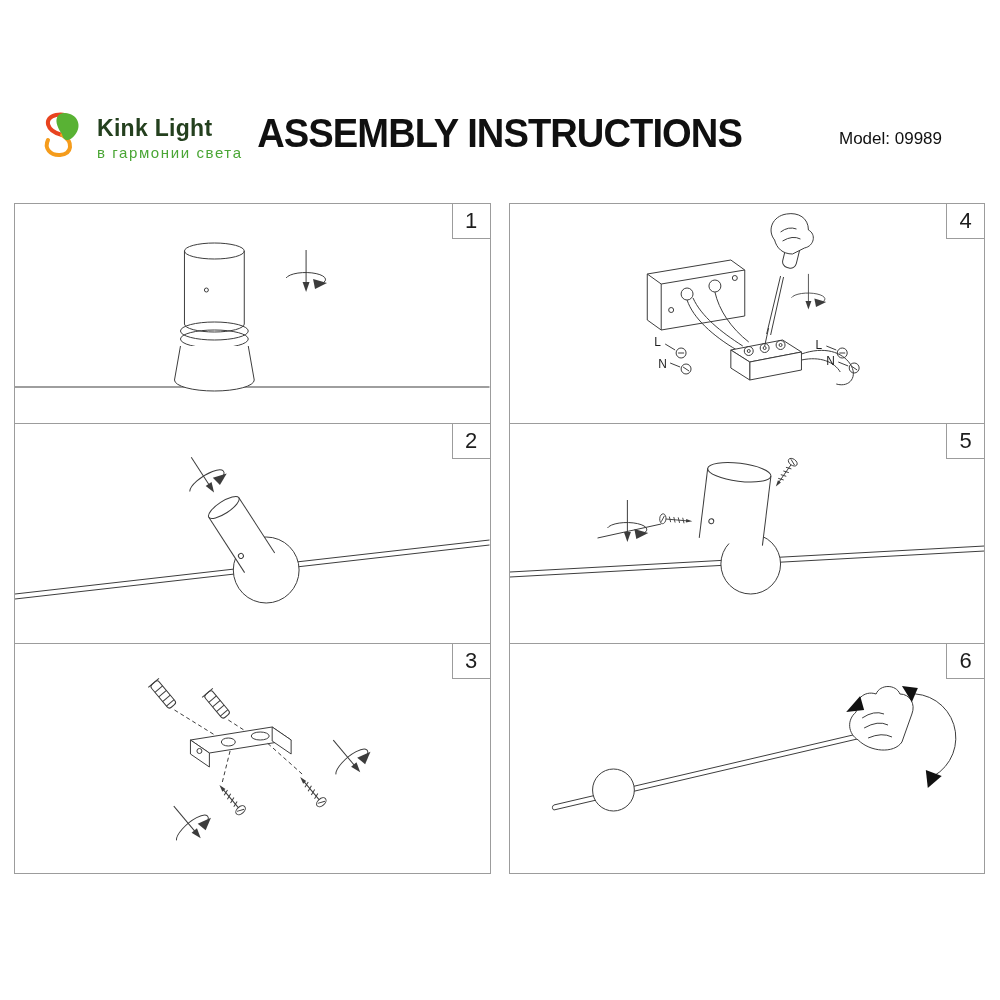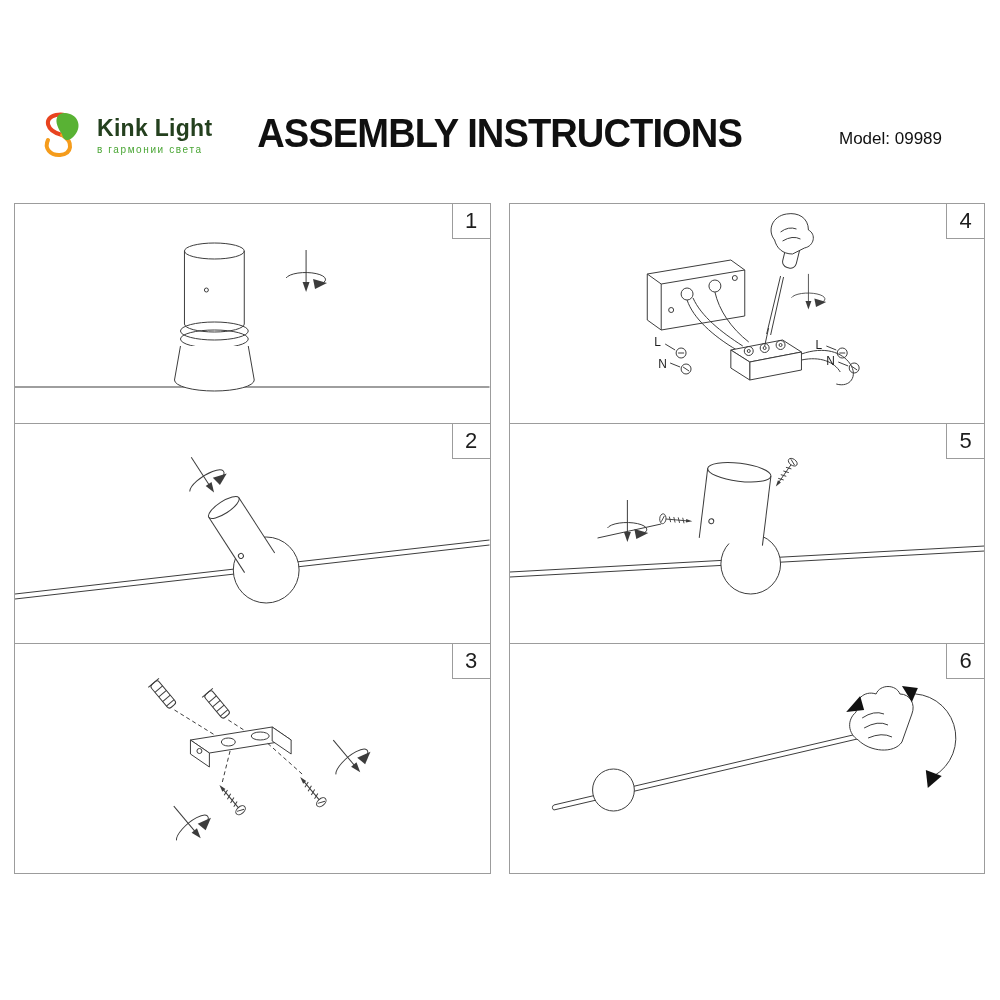--- a/index.html
+++ b/index.html
@@ -4,21 +4,21 @@
 <style>
   html,body{margin:0;padding:0;background:#ffffff;}
   .page{position:relative;width:1000px;height:1000px;background:#fff;
         font-family:"Liberation Sans",sans-serif;overflow:hidden;}
 
   
   .header{position:absolute;top:0;left:0;right:0;height:203px;}
   .logo{position:absolute;left:36px;top:108px;display:flex;align-items:flex-start;gap:9px;}
   .logo-text{display:flex;flex-direction:column;margin-top:9px;justify-content:space-between;}
   .brand-name{font-size:23px;font-weight:bold;color:#24401e;letter-spacing:.3px;line-height:1;}
-  .brand-tagline{font-size:10px;color:#4aa635;letter-spacing:1.6px;margin-top:4px;}
+  .brand-tagline{font-size:15px;color:#4aa635;letter-spacing:1.6px;margin-top:4px;}
   .title{position:absolute;left:0;right:0;top:110px;text-align:center;
          font-size:41px;font-weight:bold;color:#101010;letter-spacing:-1px;white-space:nowrap;}
   .title span{display:inline-block;transform:scaleX(.93);transform-origin:center;}
   .model{position:absolute;right:58px;top:129px;font-size:17px;color:#101010;}
 
   
   .grid{position:absolute;top:203px;left:14px;right:15px;display:flex;gap:18px;}
   .col{flex:1;display:flex;flex-direction:column;min-width:0;}
   .panel{position:relative;border:1px solid #9c9c9c;background:#fff;}
   .panel + .panel{margin-top:-1px;}

